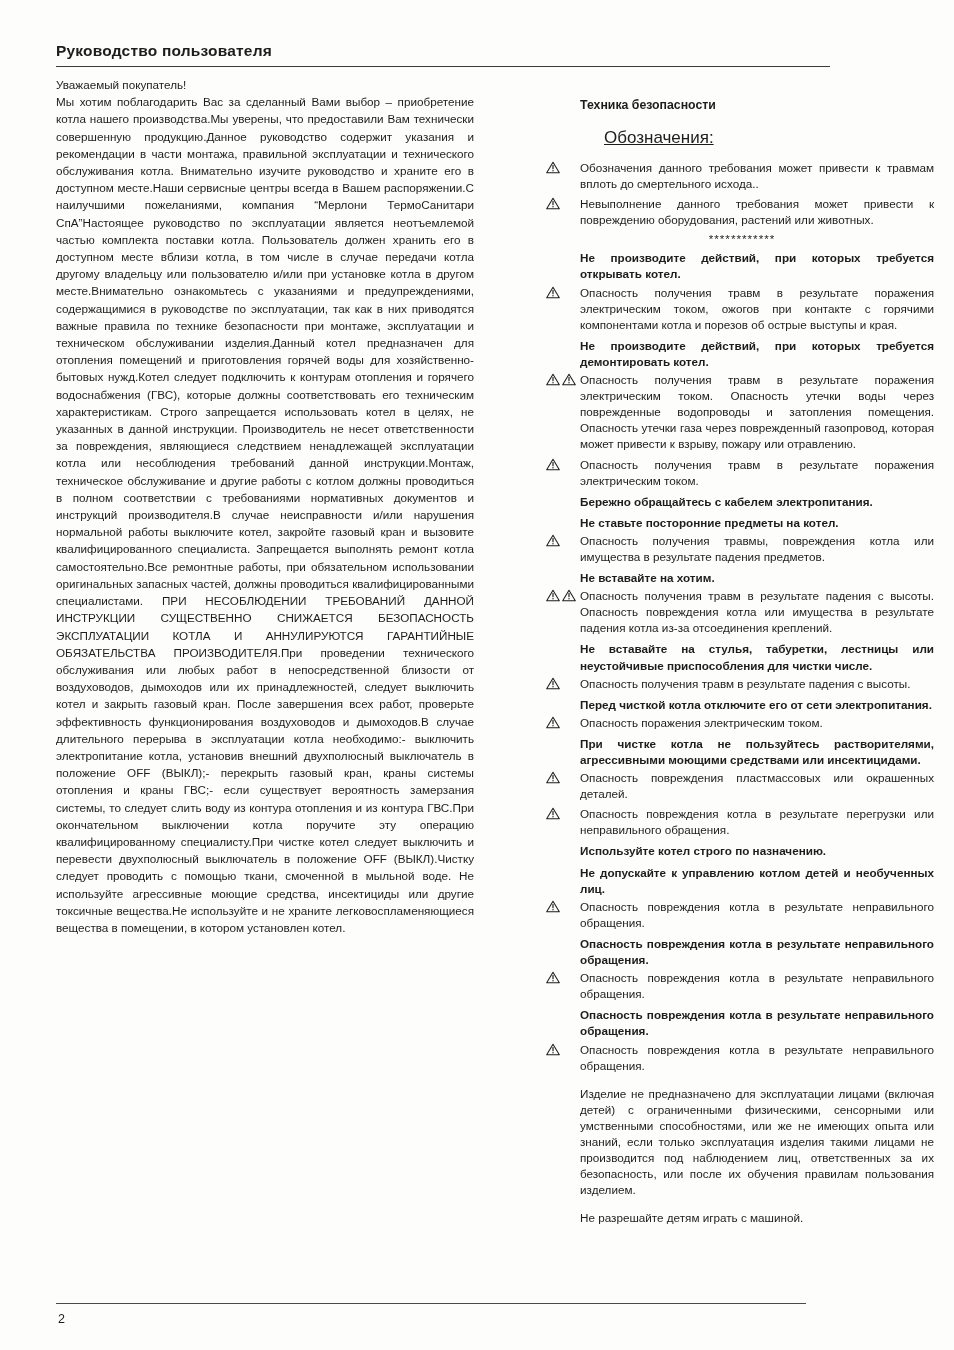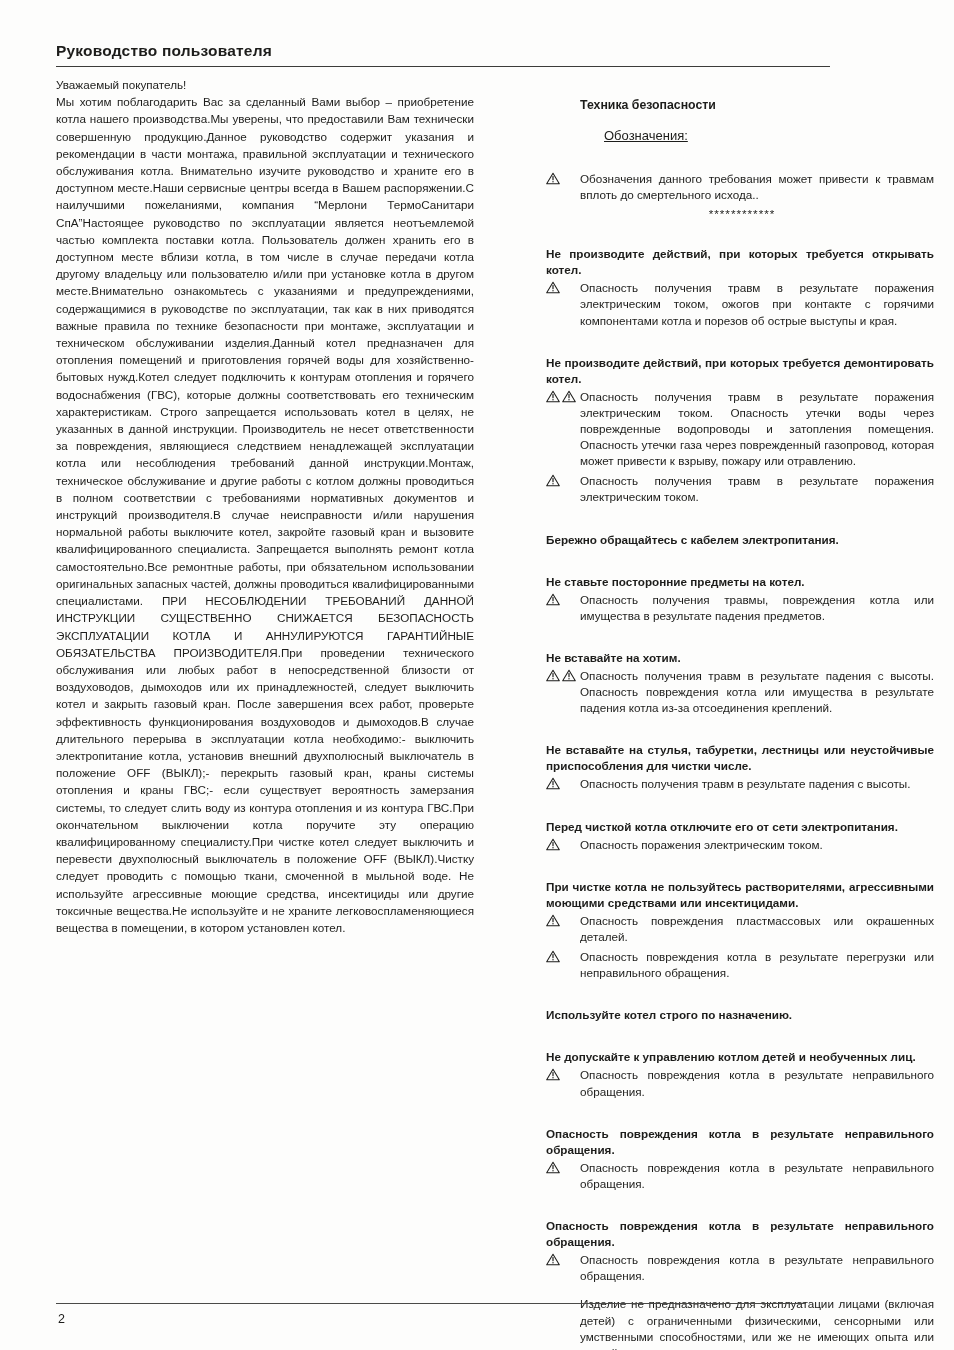--- a/index.html
+++ b/index.html
@@ -13,23 +13,23 @@
   }
   .page { position: relative; width: 862px; height: 1350px; padding: 42px 32px 0 56px; }
   .doc-title { font-size: 15.5px; font-weight: 700; letter-spacing: .2px; }
   .title-rule { border: none; border-top: 1.4px solid #3c3c3a; margin: 6px 0 0 0; }
   .columns { display: flex; margin-top: 9px; gap: 36px; }
   .col-left { width: 418px; flex: none; }
   .col-right { width: 388px; flex: none; margin-left: 36px; padding-top: 22px; }
   .salutation { font-size: 11.7px; line-height: 17.2px; }
   .body-text { font-size: 11.7px; line-height: 17.2px; text-align: justify; }
   .safety-heading { font-size: 12.3px; font-weight: 700; margin: 0 0 16px 34px; }
-  .legend-label { font-size: 13px; text-decoration: underline; margin: 0 0 28px 58px; }
+  .legend-label { font-size: 17px; text-decoration: underline; margin: 0 0 12px 58px; }
   .item { display: flex; margin: 2px 0 4px 0; }
-  .item.bold { margin-top: 25px; margin-bottom: 2px; flex-direction: column; }
+  .item.bold { margin-top: 5px; margin-bottom: 2px; }
   .item.paragraph { margin-top: 12px; }
   .gutter { width: 34px; flex: none; display: flex; gap: 2px; padding-top: 1px; }
   .warn-icon { display: inline-block; width: 14px; height: 13px; }
   .warn-icon svg { display: block; }
   .itext { flex: 1; font-size: 11.7px; line-height: 16.1px; text-align: justify; }
   .item.bold .itext { font-weight: 700; }
   .stars { font-size: 11.7px; letter-spacing: 1px; text-align: center; margin: 2px 30px 2px 34px; }
   .footer-rule { position: absolute; left: 56px; right: 56px; bottom: 46px; border: none; border-top: 1px solid #4a4a48; margin: 0; }
   .page-number { position: absolute; left: 58px; bottom: 24px; font-size: 12.5px; }
 </style>
@@ -57,20 +57,32 @@
               <span class="warn-icon">
                 <svg viewBox="0 0 20 18" width="14" height="13">
                   <path d="M10 1.4 L19 16.6 H1 Z" fill="none" stroke="#1d1d1b" stroke-width="1.5" stroke-linejoin="round"></path>
                   <path d="M10 6.2 v4.6" stroke="#1d1d1b" stroke-width="1.7" stroke-linecap="round"></path>
                   <circle cx="10" cy="13.6" r="1" fill="#1d1d1b"></circle>
                 </svg>
               </span>
             </span>
             <div class="itext">Обозначения данного требования может привести к травмам вплоть до смертельного исхода..</div>
           </div>
+          <div class="item warning">
+            <span class="gutter">
+              <span class="warn-icon">
+                <svg viewBox="0 0 20 18" width="14" height="13">
+                  <path d="M10 1.4 L19 16.6 H1 Z" fill="none" stroke="#1d1d1b" stroke-width="1.5" stroke-linejoin="round"></path>
+                  <path d="M10 6.2 v4.6" stroke="#1d1d1b" stroke-width="1.7" stroke-linecap="round"></path>
+                  <circle cx="10" cy="13.6" r="1" fill="#1d1d1b"></circle>
+                </svg>
+              </span>
+            </span>
+            <div class="itext">Невыполнение данного требования может привести к повреждению оборудования, растений или животных.</div>
+          </div>
           <div class="stars">************</div>
           <div class="item bold">
             <span class="gutter"></span>
             <div class="itext">Не производите действий, при которых требуется открывать котел.</div>
           </div>
           <div class="item warning">
             <span class="gutter">
               <span class="warn-icon">
                 <svg viewBox="0 0 20 18" width="14" height="13">
                   <path d="M10 1.4 L19 16.6 H1 Z" fill="none" stroke="#1d1d1b" stroke-width="1.5" stroke-linejoin="round"></path>

